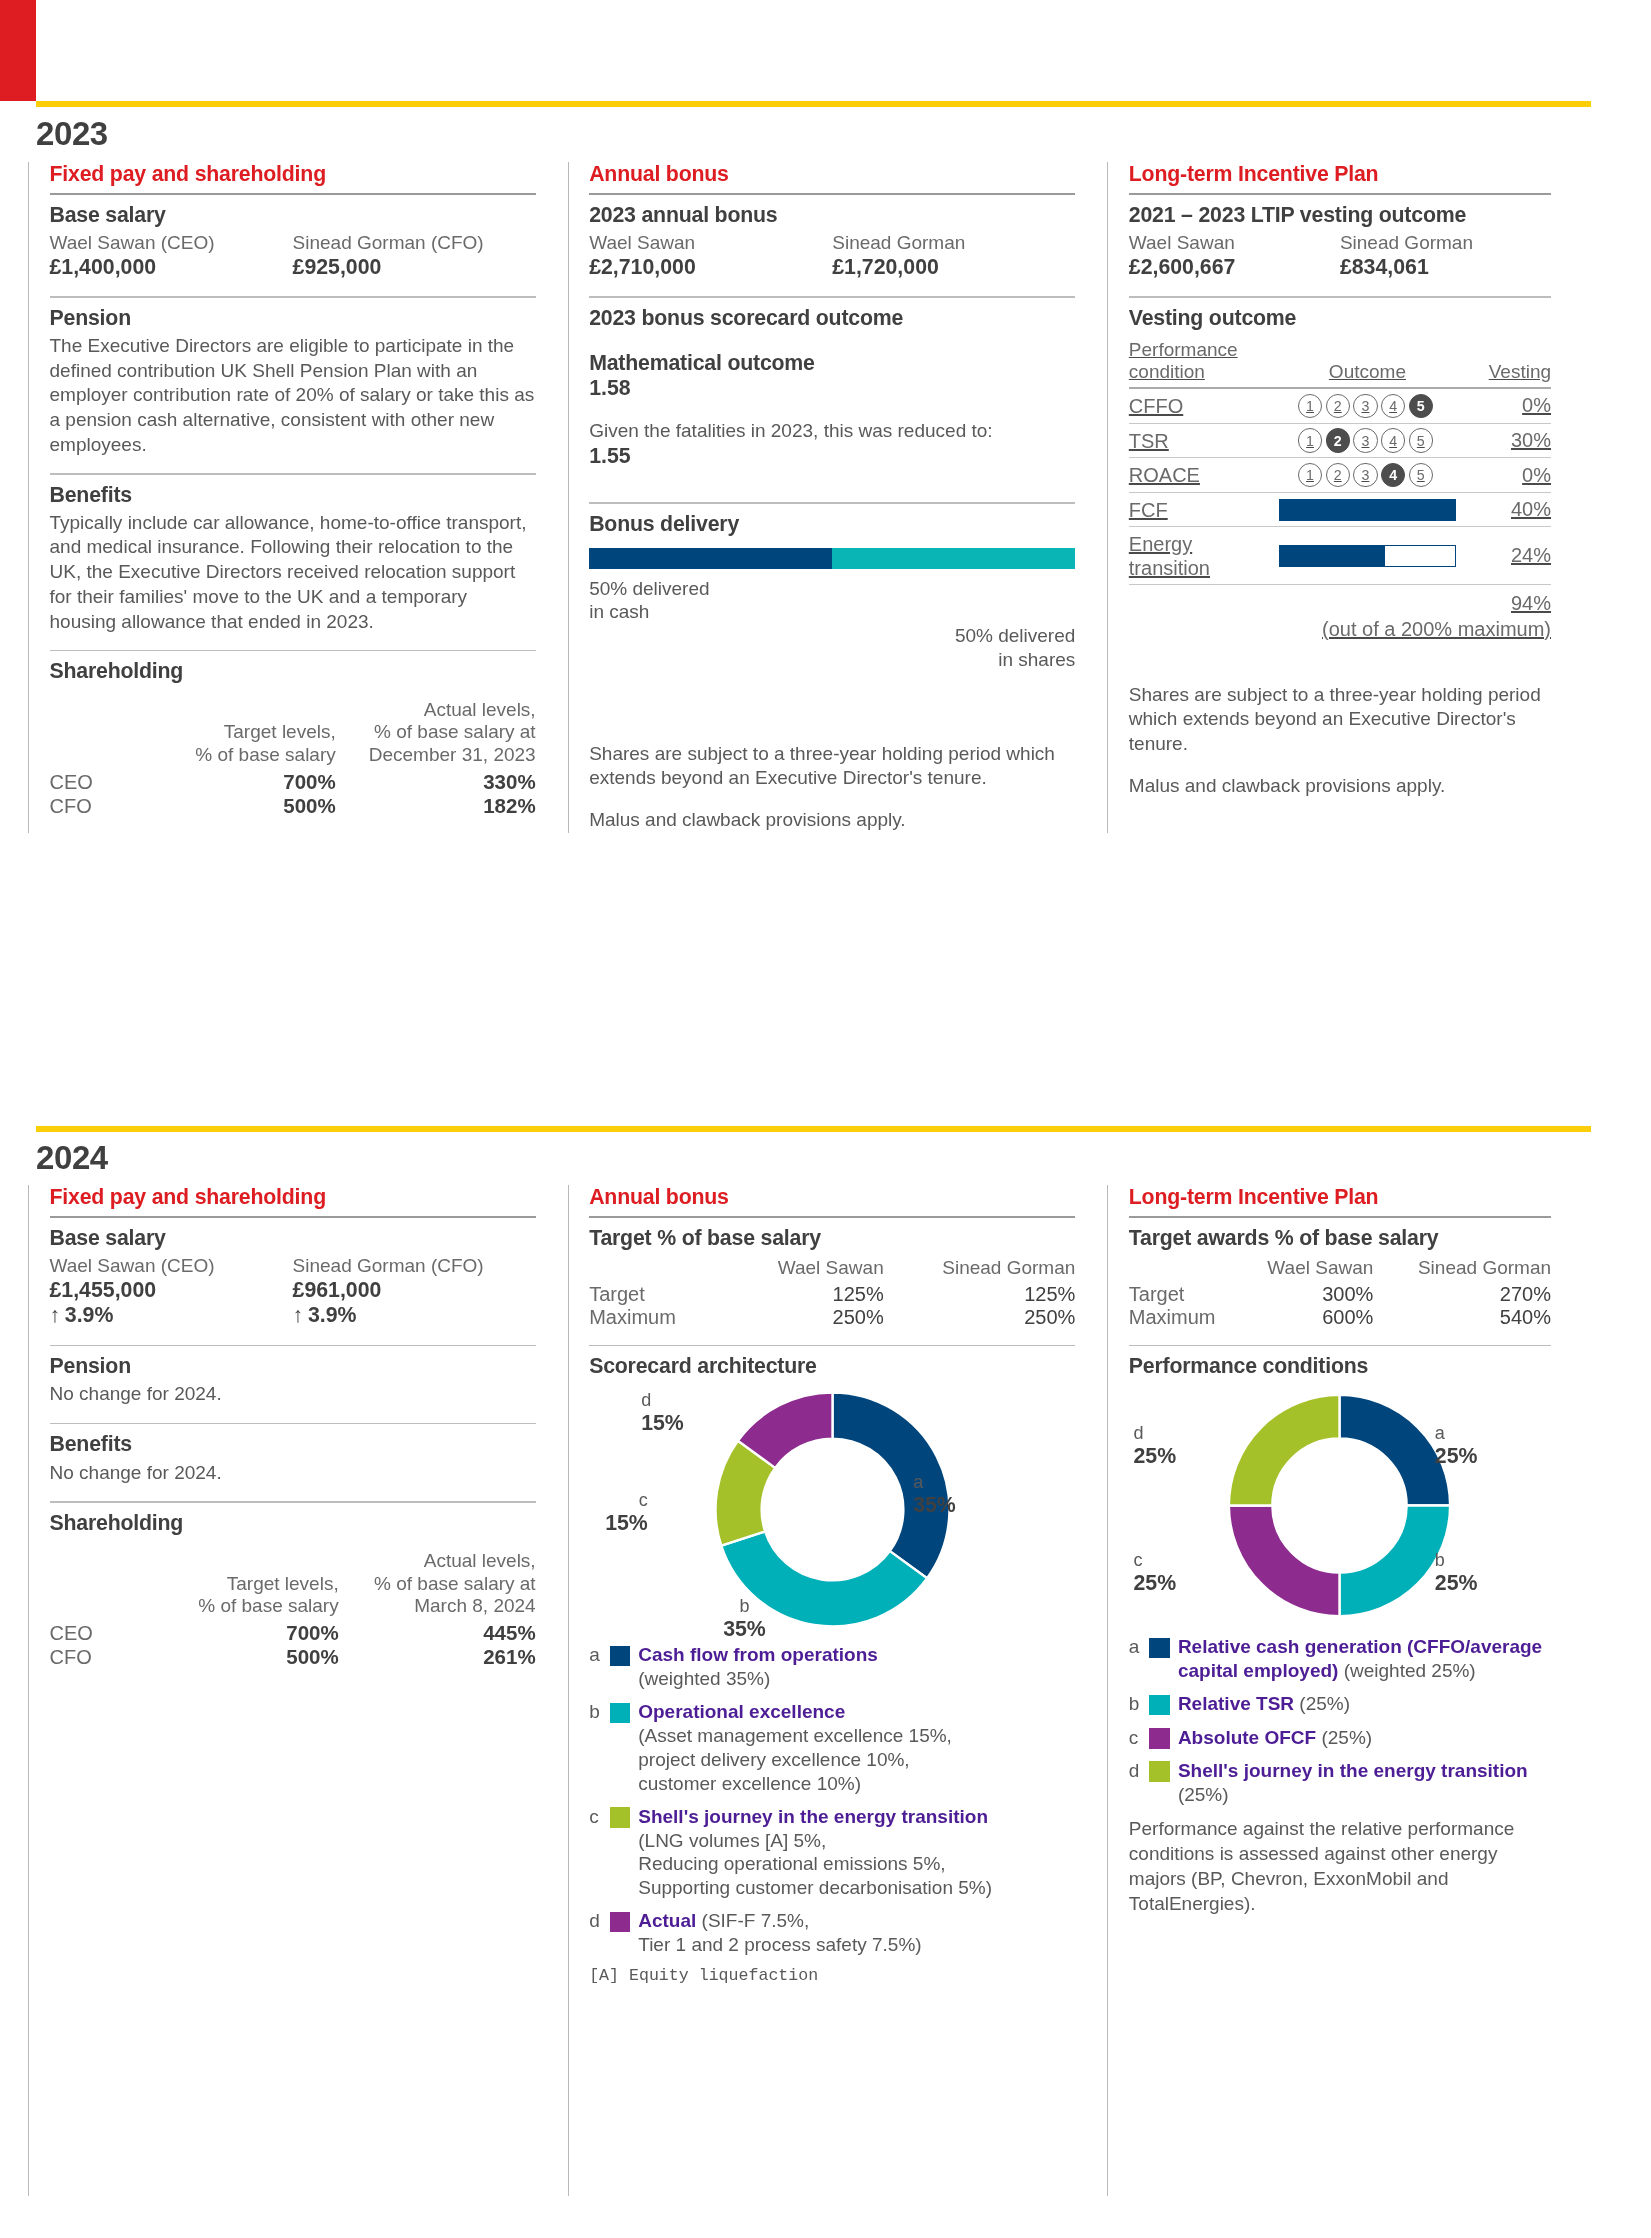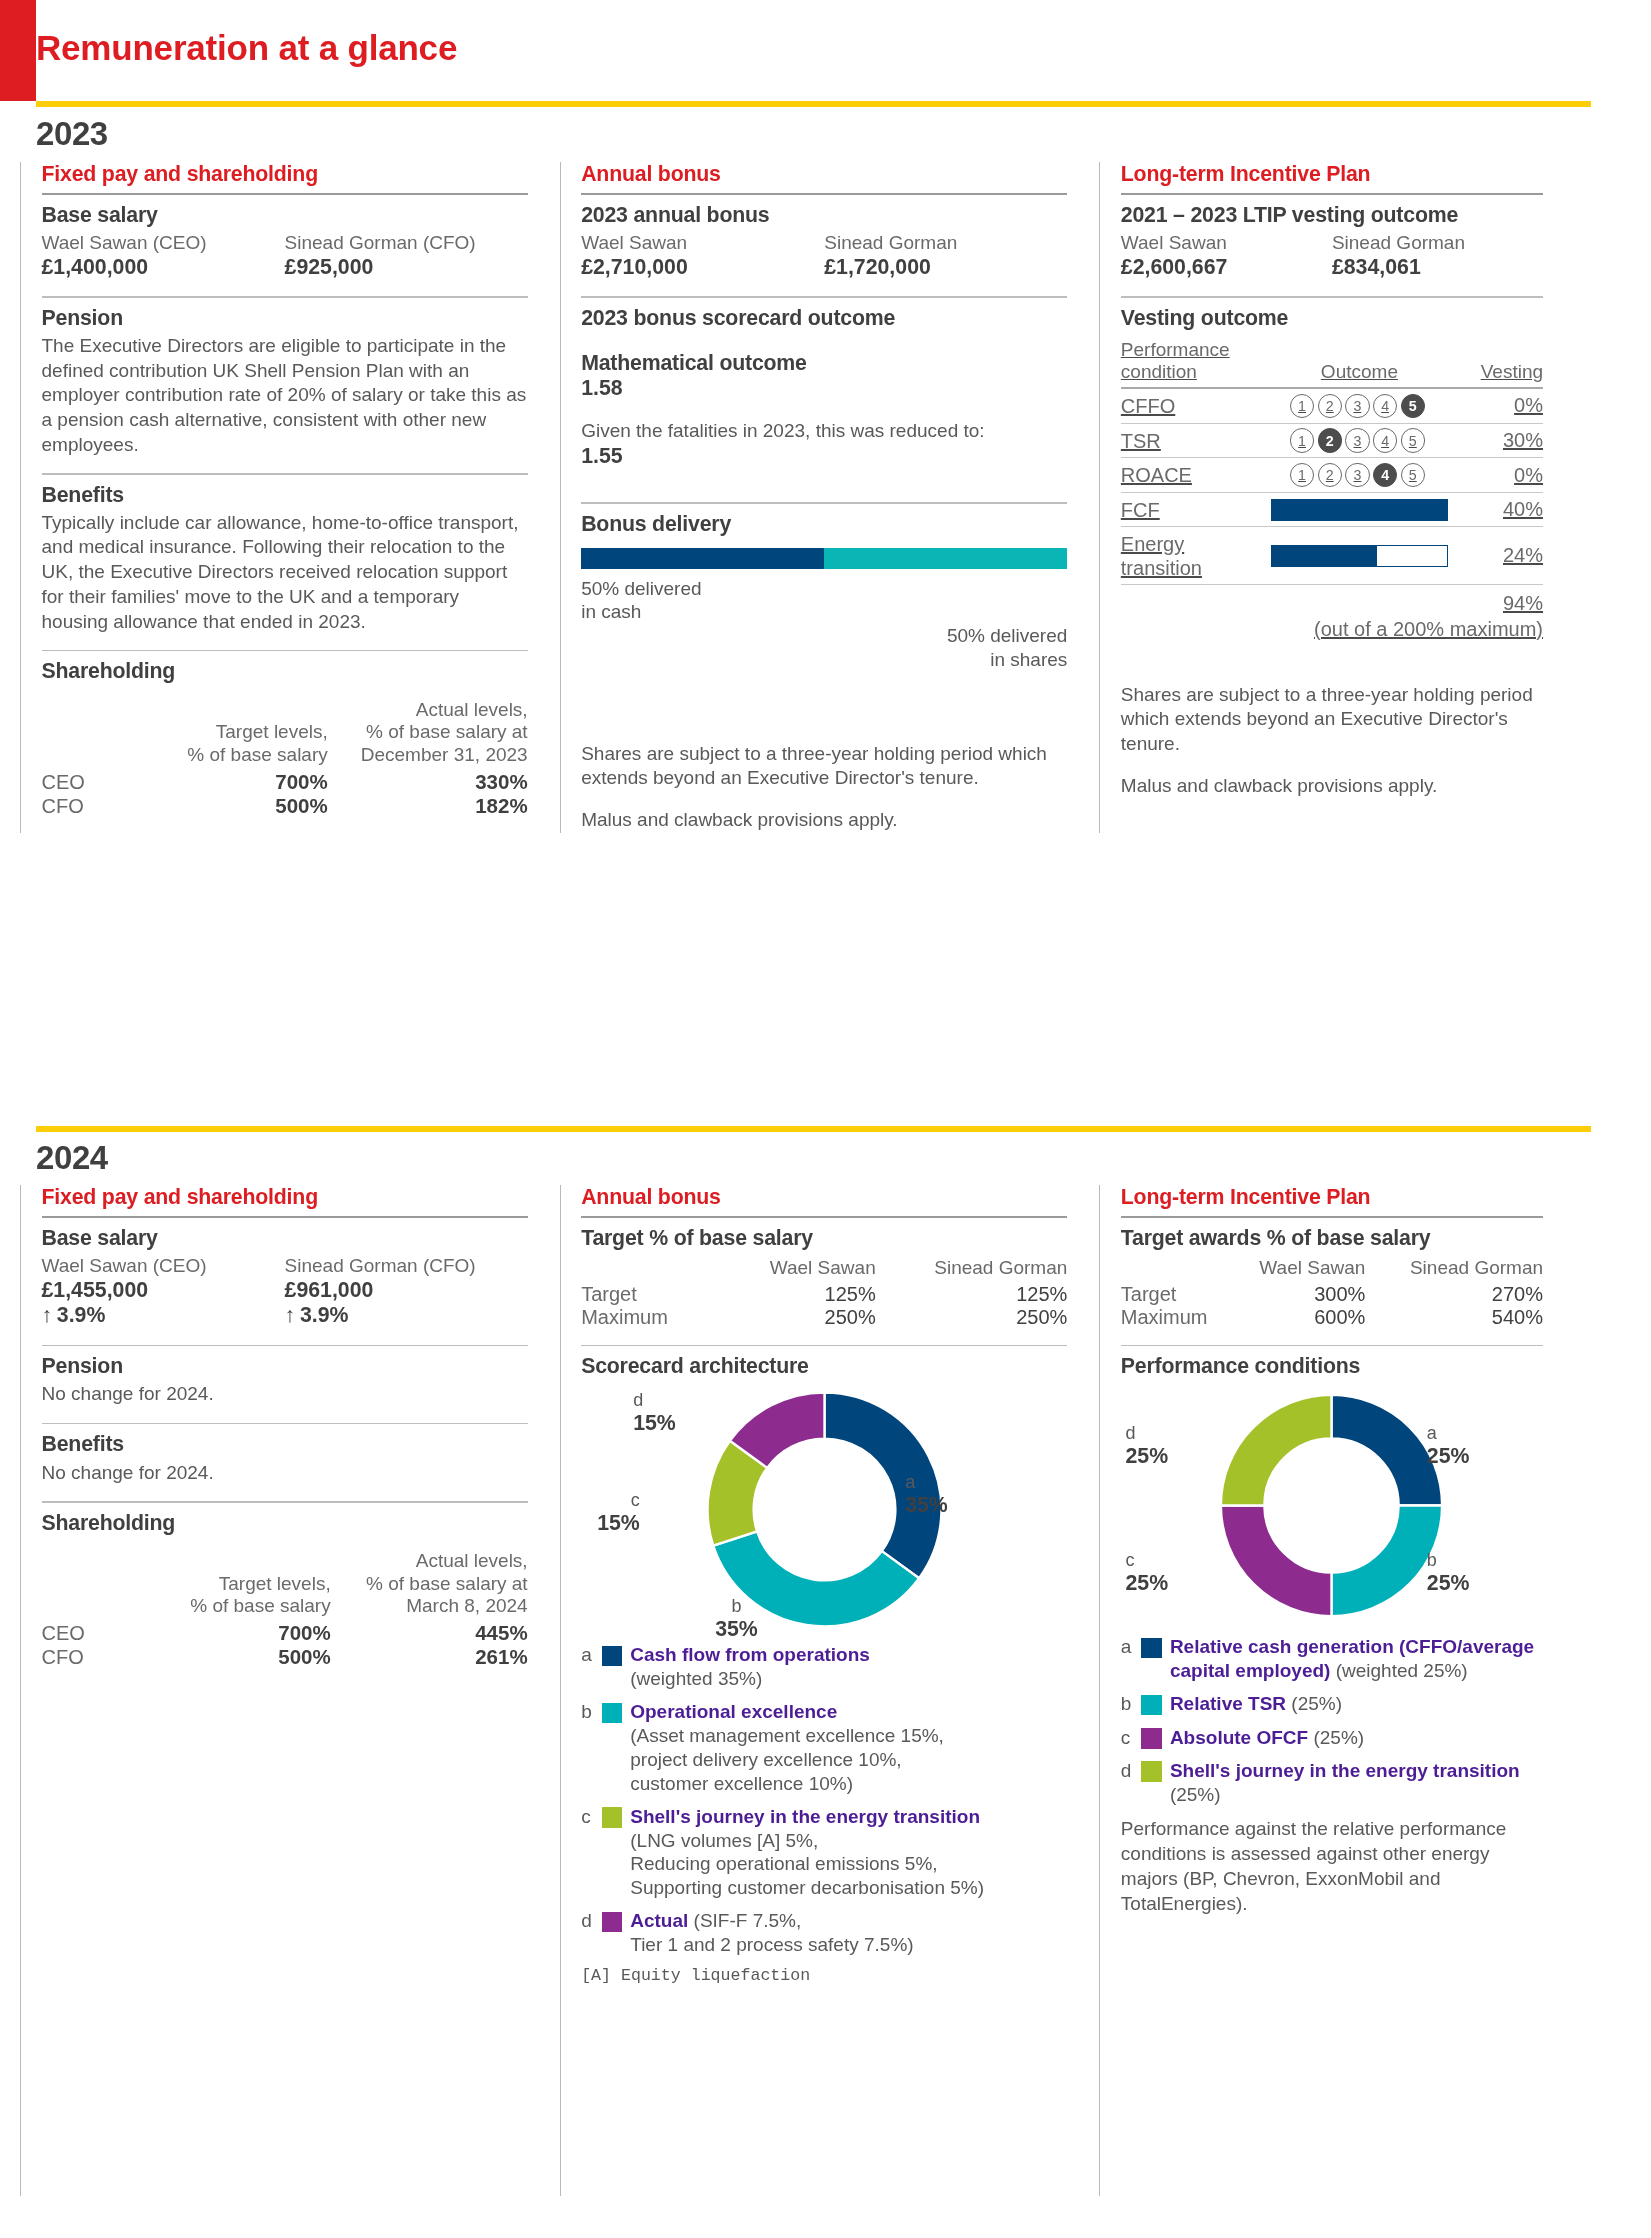--- a/index.html
+++ b/index.html
@@ -16,21 +16,21 @@
   .main-title{
     position:absolute;left:36px;top:28.4px;width:948px;
     font-size:35px;font-weight:bold;color:#dd1d21;letter-spacing:-0.2px;
   }
 
   
   .yellow-rule{position:absolute;left:36px;width:1555px;height:5.5px;background:#fbce07;}
   .year-label{position:absolute;left:36px;font-size:33px;font-weight:bold;color:#404040;letter-spacing:-0.4px;}
 
   
-  .section{position:absolute;left:20px;width:1555px;}
+  .section{position:absolute;left:28px;width:1555px;}
   .cols{display:flex;align-items:stretch;}
   .col{position:relative;box-sizing:border-box;border-left:1.6px solid #b9b9b9;padding-left:20.5px;padding-right:32px;}
   .col.c1{width:540px;}
   .col.c2{width:540px;}
   .col.c3{width:476px;}
 
   .col-head{
     font-size:21.3px;font-weight:bold;color:#dd1d21;margin:0 0 6.3px 0;letter-spacing:-0.2px;
   }
   .hr{height:1.6px;background:#9a9a9a;margin:4.7px 0 8px 0;}
@@ -99,21 +99,20 @@
   .leg-txt{font-size:19px;color:#595959;line-height:1.25;}
   .leg-txt .strong{font-weight:bold;color:#4c1d95;}
   .footnote{font-size:16.6px;color:#595959;margin-top:4.7px;font-family:Liberation Mono, monospace;}
 </style>
 </head>
 <body>
 
 <div class="page">
 
   <div class="top-accent"></div>
-  <div class="main-title">Remuneration at a glance</div>
 
   <div class="yellow-rule" style="top:101px"></div>
   <div class="year-label" style="top:115px">2023</div>
 
   <div class="section" style="top:162px">
     <div class="cols">
 
       <div class="col c1">
         <div class="col-head">Fixed pay and shareholding</div>
         <div class="hr"></div>

